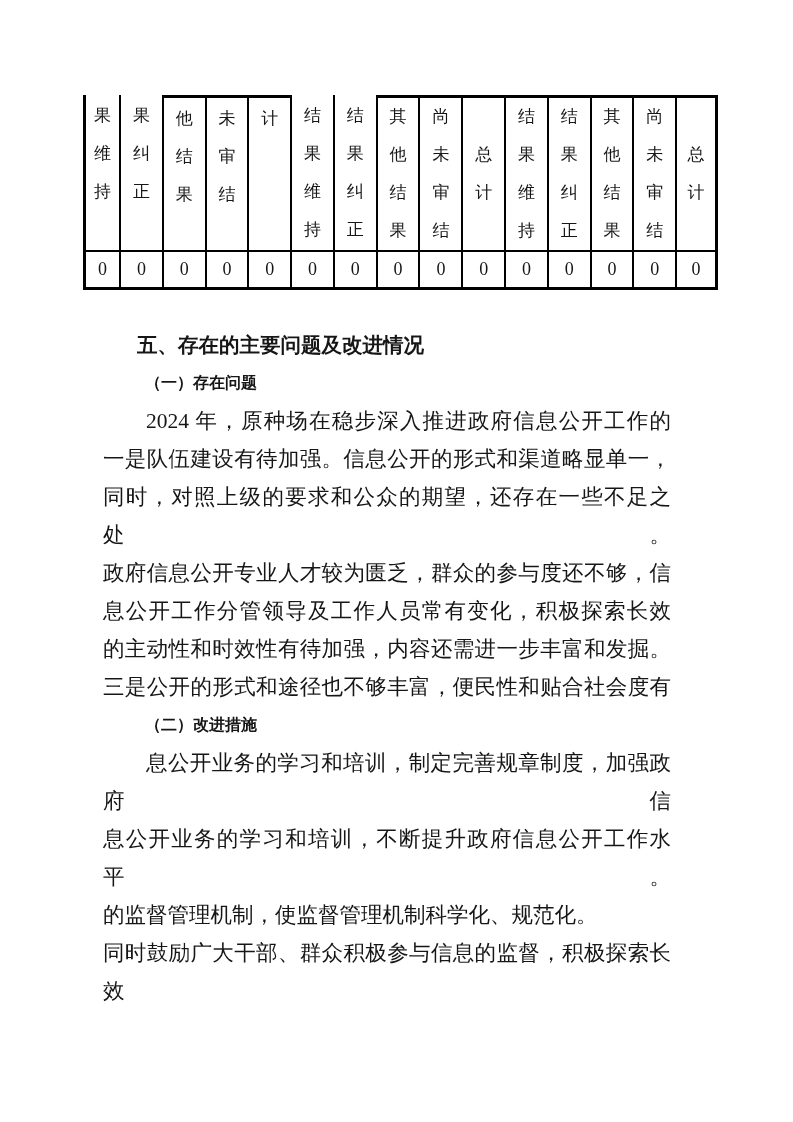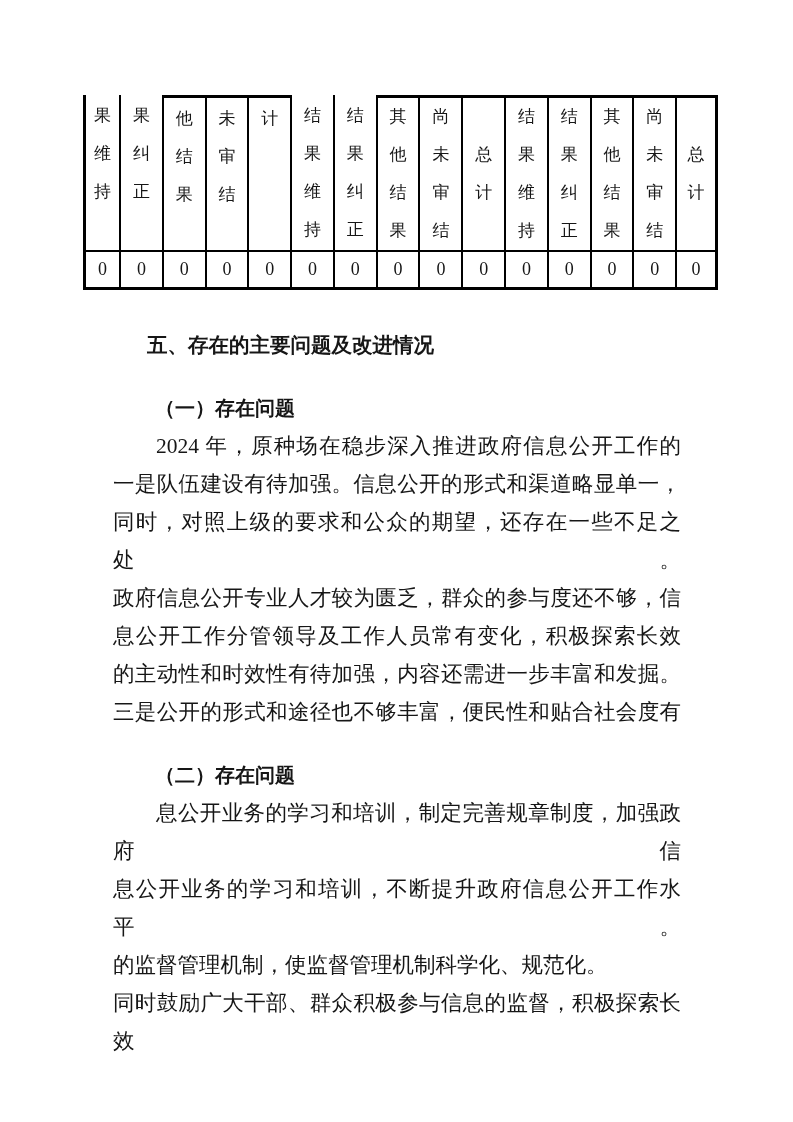--- a/index.html
+++ b/index.html
@@ -44,28 +44,28 @@
     line-height: 35px;
     text-align: center;
     font-size: 18px;
   }
   .td:first-child { border-left: 3px solid #000; }
   .td:last-child { border-right: 3px solid #000; }
 
   
   .content {
     position: absolute;
-    left: 113px;
+    left: 103px;
     top: 326px;
     width: 568px;
     font-size: 21.5px;
     line-height: 38px;
   }
   .h1 { font-weight: bold; font-size: 20.5px; padding-left: 34px; }
-  .h2 { font-weight: bold; font-size: 20px; padding-left: 42px; margin-top: 25px; }
+  .h2 { font-weight: bold; font-size: 16px; padding-left: 42px; }
   .line { text-align: justify; text-justify: inter-character; }
   .jl { text-align-last: justify; }
   .first { text-indent: 2em; }
 </style>
 </head>
 <body>
 
 <div class="page">
 
   <div class="doc-table">
@@ -204,20 +204,20 @@
 
     <div class="h2">（一）存在问题</div>
     <div class="line jl first">2024 年，原种场在稳步深入推进政府信息公开工作的</div>
     <div class="line jl">一是队伍建设有待加强。信息公开的形式和渠道略显单一，</div>
     <div class="line jl">同时，对照上级的要求和公众的期望，还存在一些不足之处。</div>
     <div class="line jl">政府信息公开专业人才较为匮乏，群众的参与度还不够，信</div>
     <div class="line jl">息公开工作分管领导及工作人员常有变化，积极探索长效</div>
     <div class="line jl">的主动性和时效性有待加强，内容还需进一步丰富和发掘。</div>
     <div class="line jl">三是公开的形式和途径也不够丰富，便民性和贴合社会度有</div>
 
-    <div class="h2">（二）存在问题</div>
+    <div class="h2">（二）改进措施</div>
     <div class="line jl first">息公开业务的学习和培训，制定完善规章制度，加强政府信</div>
     <div class="line jl">息公开业务的学习和培训，不断提升政府信息公开工作水平。</div>
     <div class="line">的监督管理机制，使监督管理机制科学化、规范化。</div>
     <div class="line jl">同时鼓励广大干部、群众积极参与信息的监督，积极探索长效</div>
   </div>
 
 </div>
 
 </body></html>

